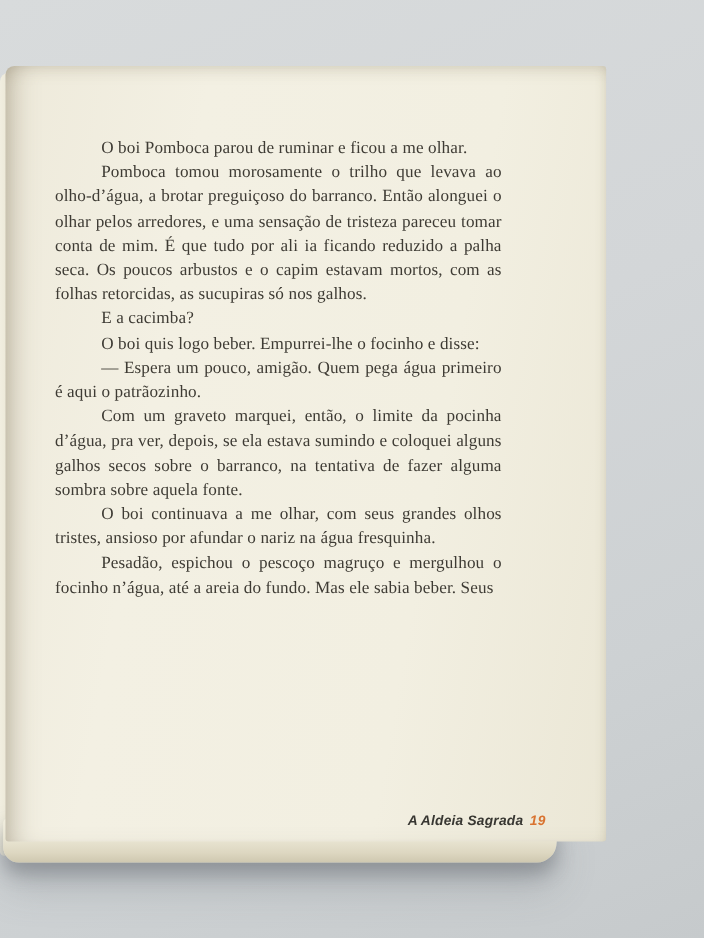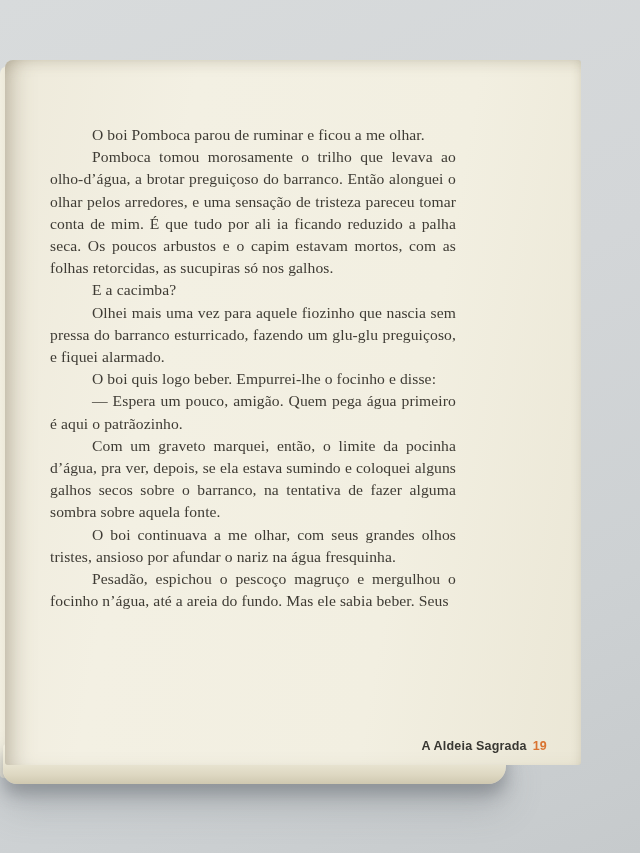--- a/index.html
+++ b/index.html
@@ -67,42 +67,42 @@
     left: 5px;
     top: 60px;
     width: 546px;
     height: 705px;
     background: linear-gradient(100deg, #eeeadb 0%, #f3f0e3 28%, #f2efe1 68%, #ebe7d6 100%);
     border-radius: 8px 3px 3px 3px;
     box-shadow: inset 20px 0 26px -18px rgba(110, 95, 70, 0.50),
                 inset 0 12px 16px -12px rgba(125, 115, 90, 0.28),
                 inset -8px 0 12px -10px rgba(125, 115, 90, 0.30);
     z-index: 2;
-    padding-left: 30px;
   }
   .text-block {
     position: absolute;
     left: 45px;
     top: 64px;
     width: 406px;
   }
   .text-block p {
     margin: 0;
     text-indent: 42px;
     text-align: justify;
     font-size: 15.6px;
     line-height: 22.2px;
     color: #3e3b34;
     letter-spacing: 0.1px;
   }
   .page-footer {
     position: absolute;
     top: 679px;
-    right: 34px;
+    right: 55px;
     font-family: "Liberation Sans", sans-serif;
+    font-style: italic;
     font-weight: 700;
     font-size: 12.5px;
     letter-spacing: 0.2px;
     color: #383732;
     white-space: nowrap;
   }
   .page-footer .page-num {
     color: #d97330;
     margin-left: 6px;
   }
@@ -113,21 +113,20 @@
 <div class="scene">
   <div class="under-pages"></div>
   <div class="cover-edge"></div>
   <div class="bottom-edge"></div>
 
   <div class="page">
     <div class="text-block">
       <p>O boi Pomboca parou de ruminar e ficou a me olhar.</p>
       <p>Pomboca tomou morosamente o trilho que levava ao olho-d’água, a brotar preguiçoso do barranco. Então alonguei o olhar pelos arredores, e uma sensação de tristeza pareceu tomar conta de mim. É que tudo por ali ia ficando reduzido a palha seca. Os poucos arbustos e o capim estavam mortos, com as folhas retorcidas, as sucupiras só nos galhos.</p>
       <p>E a cacimba?</p>
-      <p>Olhei mais uma vez para aquele fiozinho que nascia sem pressa do barranco esturricado, fazendo um glu-glu preguiçoso, e fiquei alarmado.</p>
       <p>O boi quis logo beber. Empurrei-lhe o focinho e disse:</p>
       <p>— Espera um pouco, amigão. Quem pega água primeiro é aqui o patrãozinho.</p>
       <p>Com um graveto marquei, então, o limite da pocinha d’água, pra ver, depois, se ela estava sumindo e coloquei alguns galhos secos sobre o barranco, na tentativa de fazer alguma sombra sobre aquela fonte.</p>
       <p>O boi continuava a me olhar, com seus grandes olhos tristes, ansioso por afundar o nariz na água fresquinha.</p>
       <p>Pesadão, espichou o pescoço magruço e mergulhou o focinho n’água, até a areia do fundo. Mas ele sabia beber. Seus</p>
     </div>
 
     <div class="page-footer">
       <span class="book-title">A Aldeia Sagrada</span><span class="page-num">19</span>
     </div>

